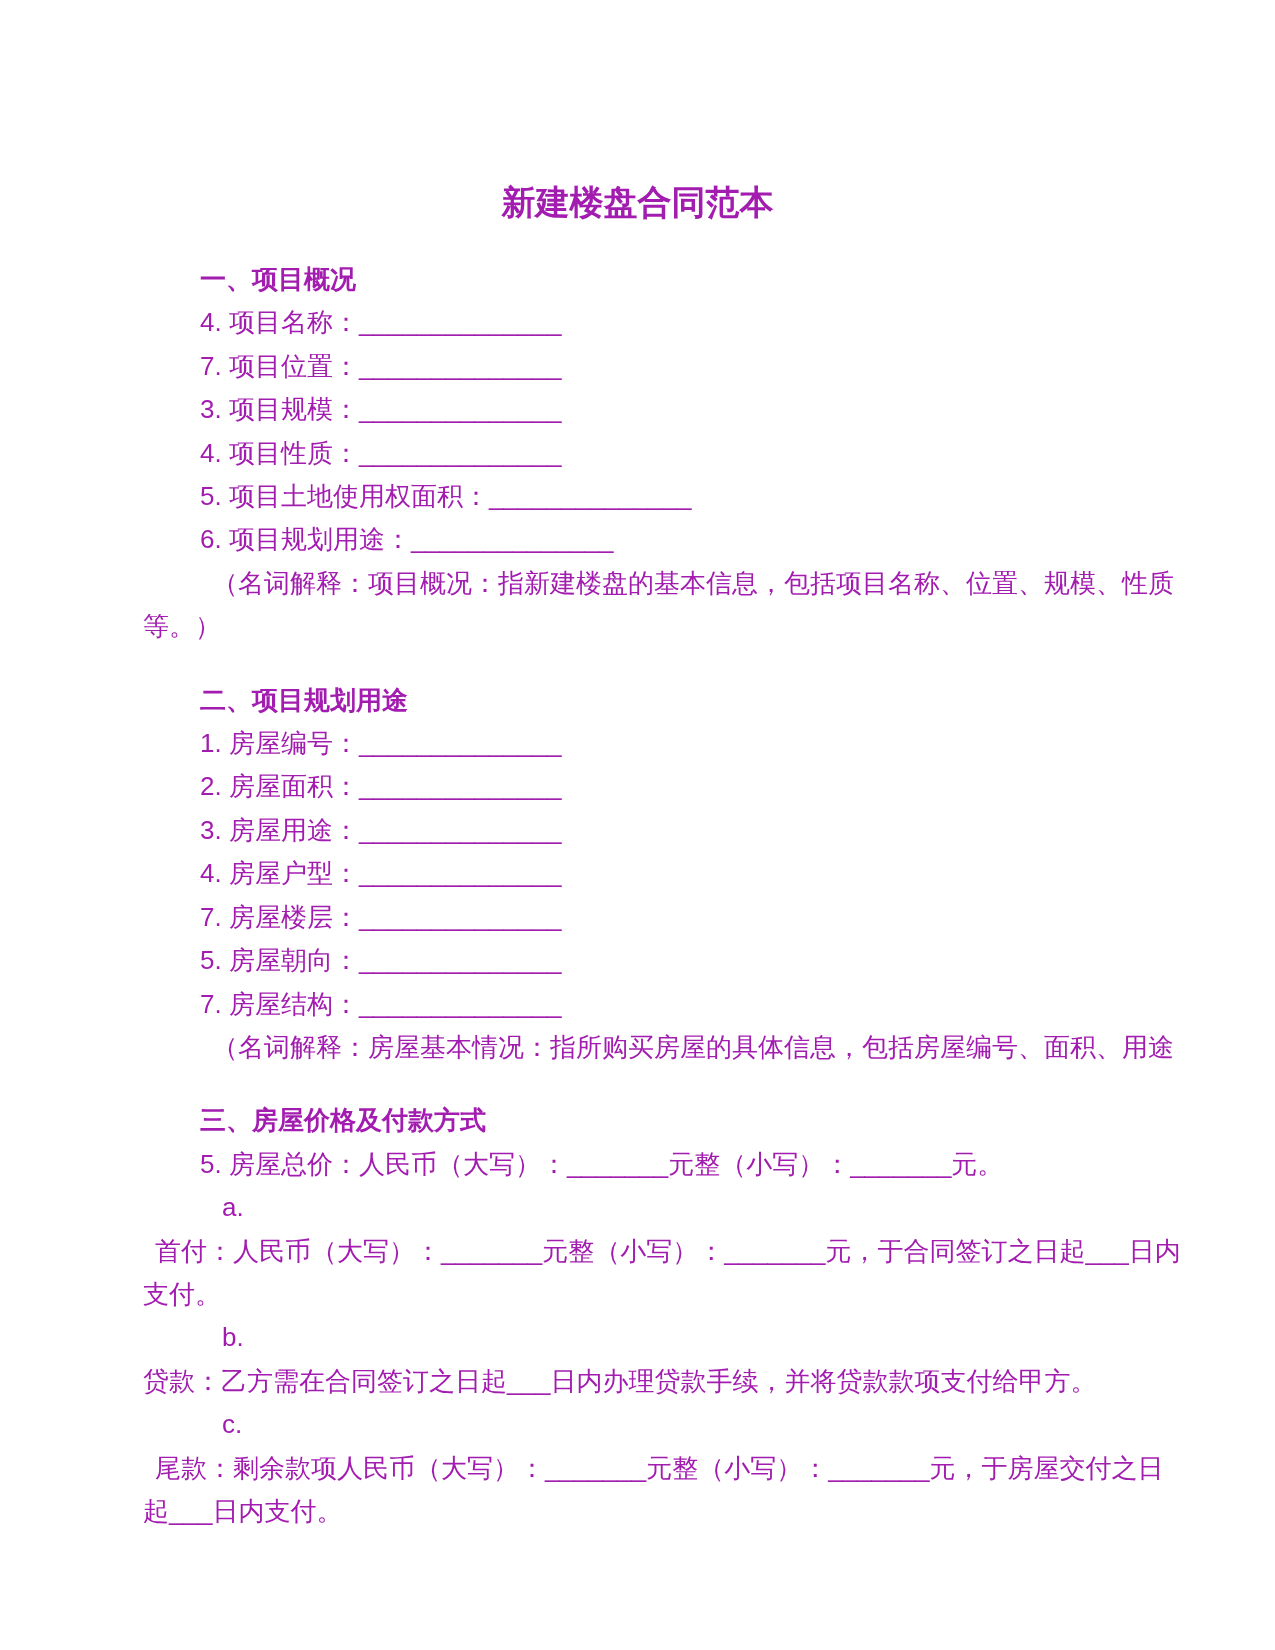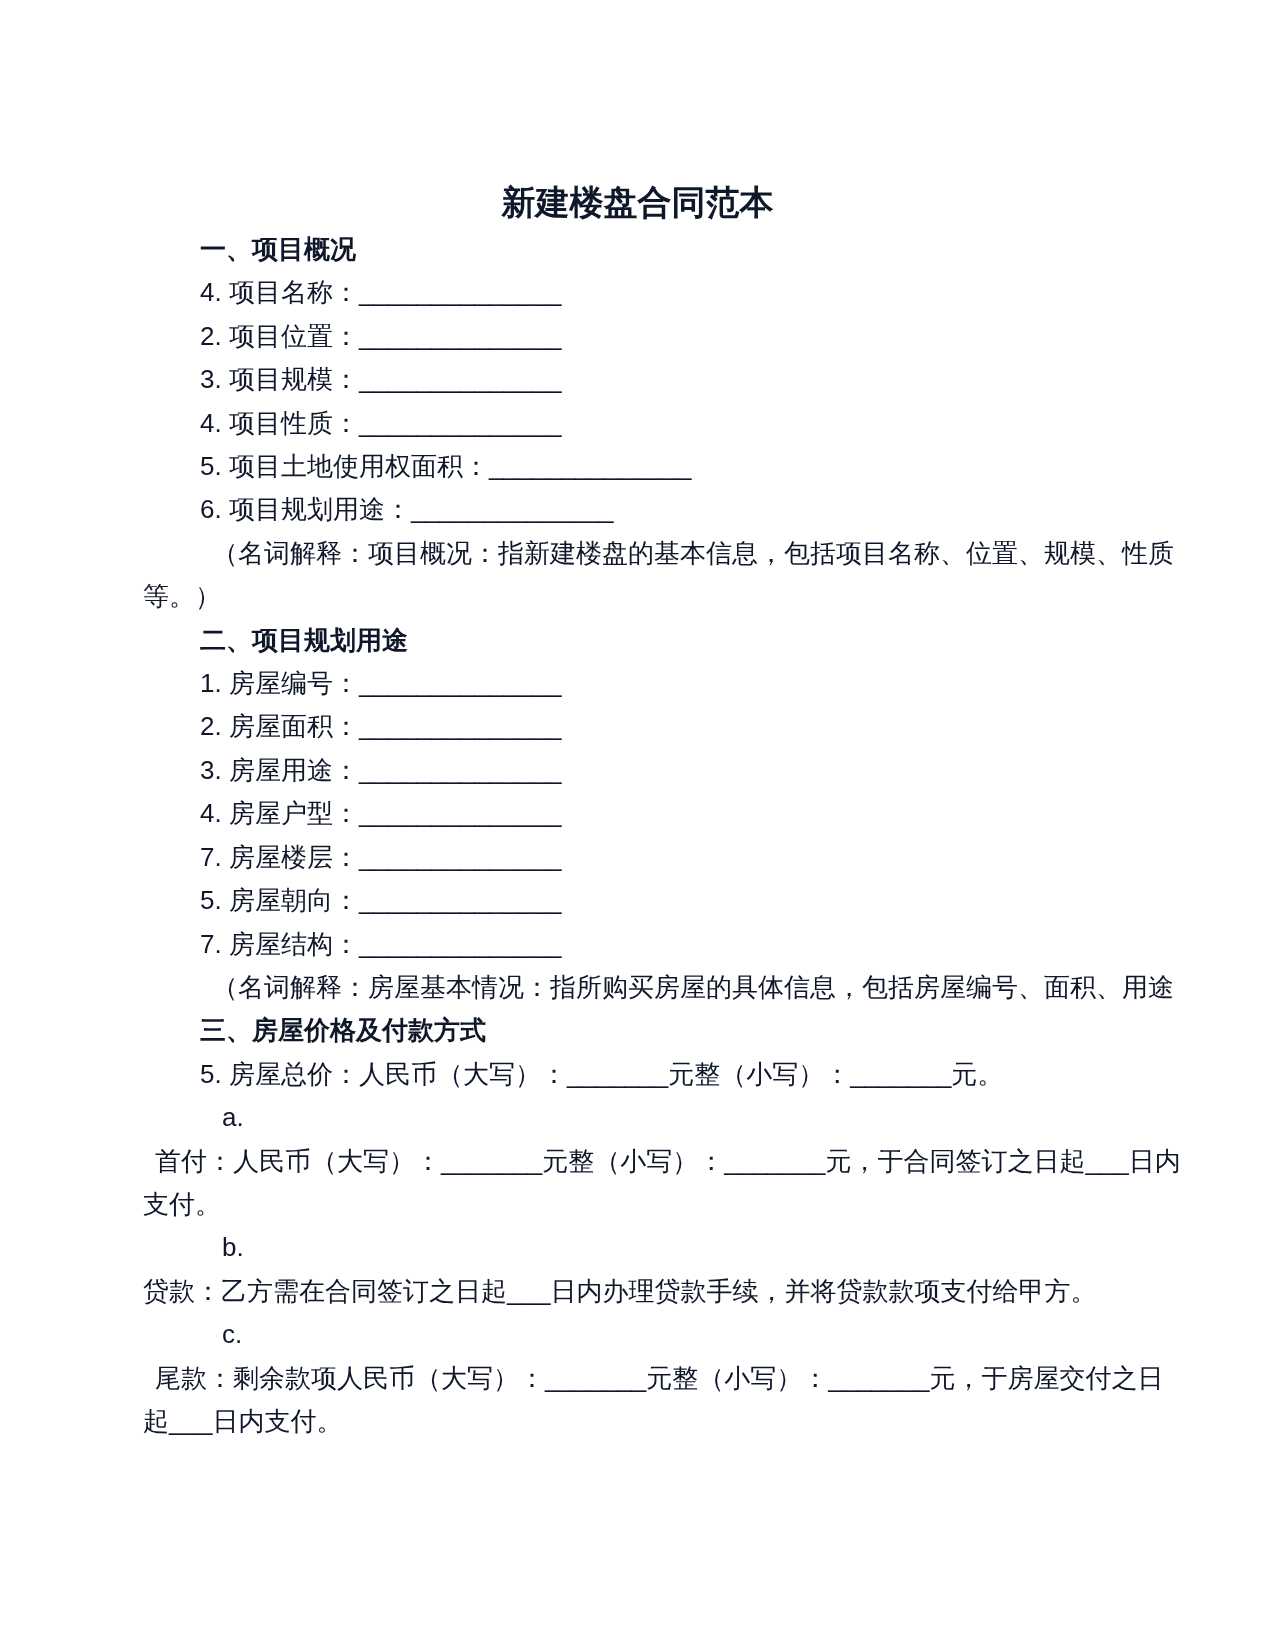--- a/index.html
+++ b/index.html
@@ -1,57 +1,57 @@
 <!DOCTYPE html>
 <html><head>
 <meta charset="utf-8">
 <style>
   html,body { margin:0; padding:0; background:#ffffff; }
   .page {
     position:relative;
     width:1275px; height:1650px;
     background:#ffffff;
-    color:#0f172a;
+    color:#a21caf;
     font-family:"Liberation Sans", sans-serif;
     overflow:hidden;
   }
   .content {
     padding:176px 143px 0 143px;
   }
   .title {
     font-size:34px;
     font-weight:700;
     line-height:52px;
     text-align:center;
   }
   .line {
     font-size:26px;
     line-height:43.4px;
     white-space:nowrap;
   }
-  .b { font-weight:700; }
+  .b { font-weight:700;margin-top:30px; }
   .ind { text-indent:57px; }
   .ind-abc { text-indent:79px; }
   .jfull {
     text-align:justify;
     text-align-last:justify;
     margin-left:12px;
   }
 </style>
 </head>
 <body>
 
 <div class="page">
   <div class="content">
 
     <div class="title">新建楼盘合同范本</div>
 
     <div class="line b ind">一、项目概况</div>
     <div class="line ind">4. 项目名称：______________</div>
-    <div class="line ind">2. 项目位置：______________</div>
+    <div class="line ind">7. 项目位置：______________</div>
     <div class="line ind">3. 项目规模：______________</div>
     <div class="line ind">4. 项目性质：______________</div>
     <div class="line ind">5. 项目土地使用权面积：______________</div>
     <div class="line ind">6. 项目规划用途：______________</div>
     <div class="line ind jfull">（名词解释：项目概况：指新建楼盘的基本信息，包括项目名称、位置、规模、性质</div>
     <div class="line">等。）</div>
 
     <div class="line b ind">二、项目规划用途</div>
     <div class="line ind">1. 房屋编号：______________</div>
     <div class="line ind">2. 房屋面积：______________</div>

